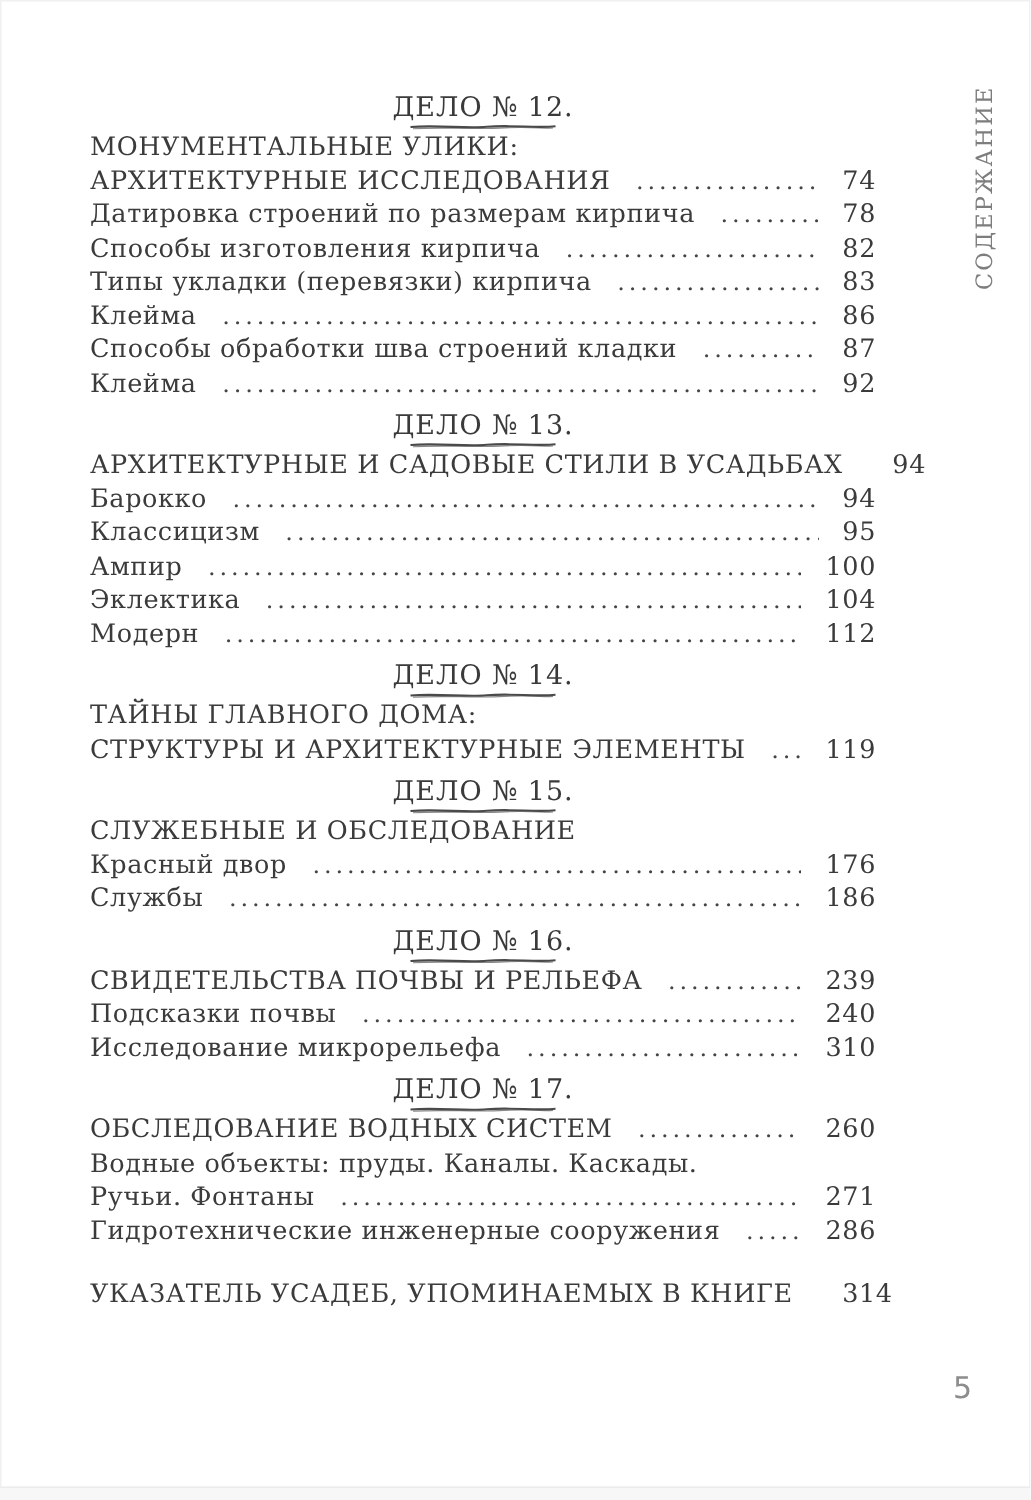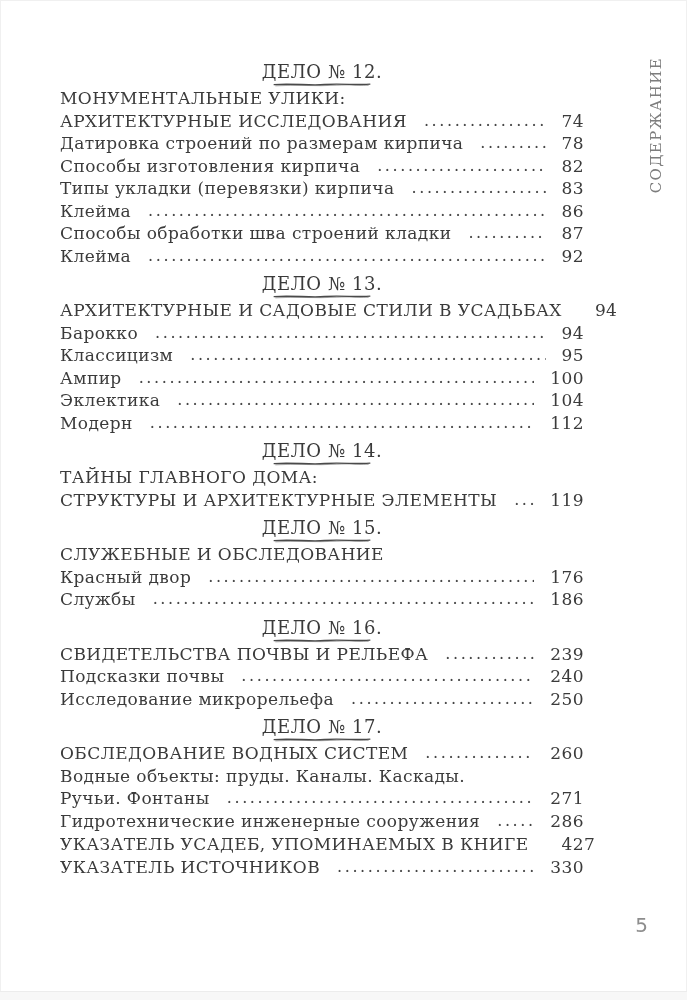--- a/index.html
+++ b/index.html
@@ -58,21 +58,21 @@
     white-space: nowrap;
     font-size: 16px;
     letter-spacing: 2.6px;
     margin: 0 4px 0 5px;
     color: #444444;
   }
   .dots::after {
     content: "..................................................................................................................................";
   }
   .pg { white-space: nowrap; }
-  .indexes { margin-top: 1px; }
+  .indexes { margin-top: 20px; }
   
   .margin-title {
     position: absolute;
     top: 57px;
     right: 22px;
     writing-mode: vertical-rl;
     transform: rotate(180deg);
     font-size: 15px;
     letter-spacing: 1.4px;
     color: #7d7d7d;
@@ -242,21 +242,21 @@
         <span class="pg">239</span>
       </p>
       <p class="line row">
         <span class="t">Подсказки почвы</span>
         <span class="dots"></span>
         <span class="pg">240</span>
       </p>
       <p class="line row">
         <span class="t">Исследование микрорельефа</span>
         <span class="dots"></span>
-        <span class="pg">250</span>
+        <span class="pg">310</span>
       </p>
     </section>
 
     <section>
       <h2 class="hd">
         <span class="hd-in">
           <span>ДЕЛО № 17.</span>
           <svg viewBox="0 0 118 6">
             <path d="M1,3.2 C22,1.4 46,4.6 62,3.0 C82,1.4 102,4.2 117,2.6" stroke="#4a4a4a" stroke-width="1.7" fill="none"></path>
             <path d="M3,4.6 C28,3.0 52,5.4 76,3.9 C95,2.9 108,4.4 115,4.0" stroke="#4a4a4a" stroke-width="0.9" fill="none" opacity="0.65"></path>
@@ -278,26 +278,21 @@
         <span class="t">Гидротехнические инженерные сооружения</span>
         <span class="dots"></span>
         <span class="pg">286</span>
       </p>
     </section>
 
     <div class="indexes">
       <p class="line row">
         <span class="t">УКАЗАТЕЛЬ УСАДЕБ, УПОМИНАЕМЫХ В КНИГЕ</span>
         <span class="dots"></span>
-        <span class="pg">427</span>
-      </p>
-      <p class="line row">
-        <span class="t">УКАЗАТЕЛЬ ИСТОЧНИКОВ</span>
-        <span class="dots"></span>
-        <span class="pg">330</span>
+        <span class="pg">314</span>
       </p>
     </div>
 
   </div>
 
   <div class="margin-title">СОДЕРЖАНИЕ</div>
 
   <div class="folio">5</div>
 
   <div class="page-edge-bottom"></div>

